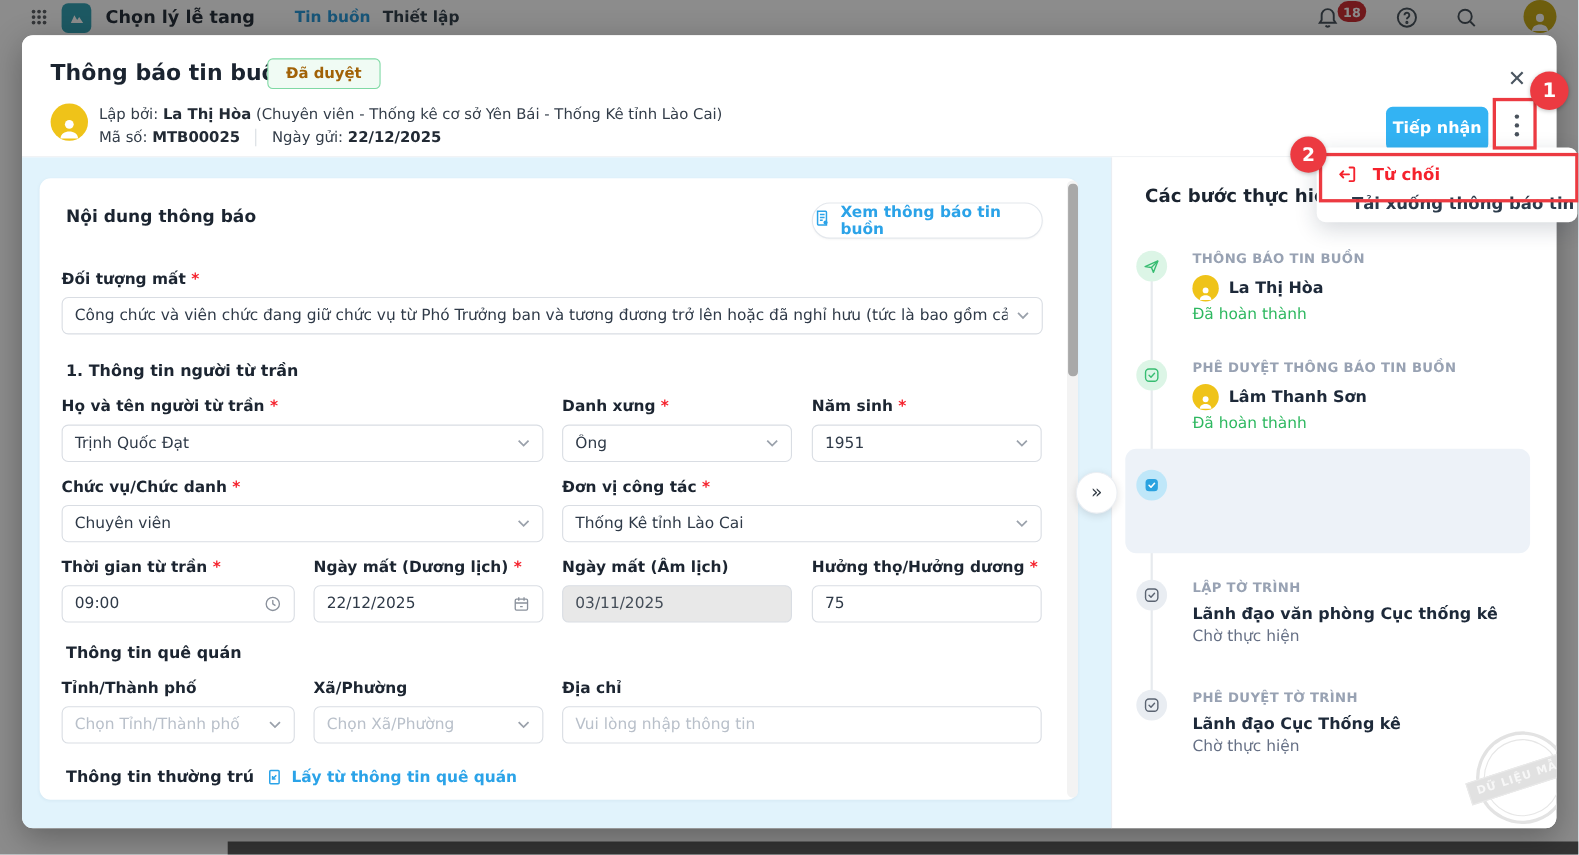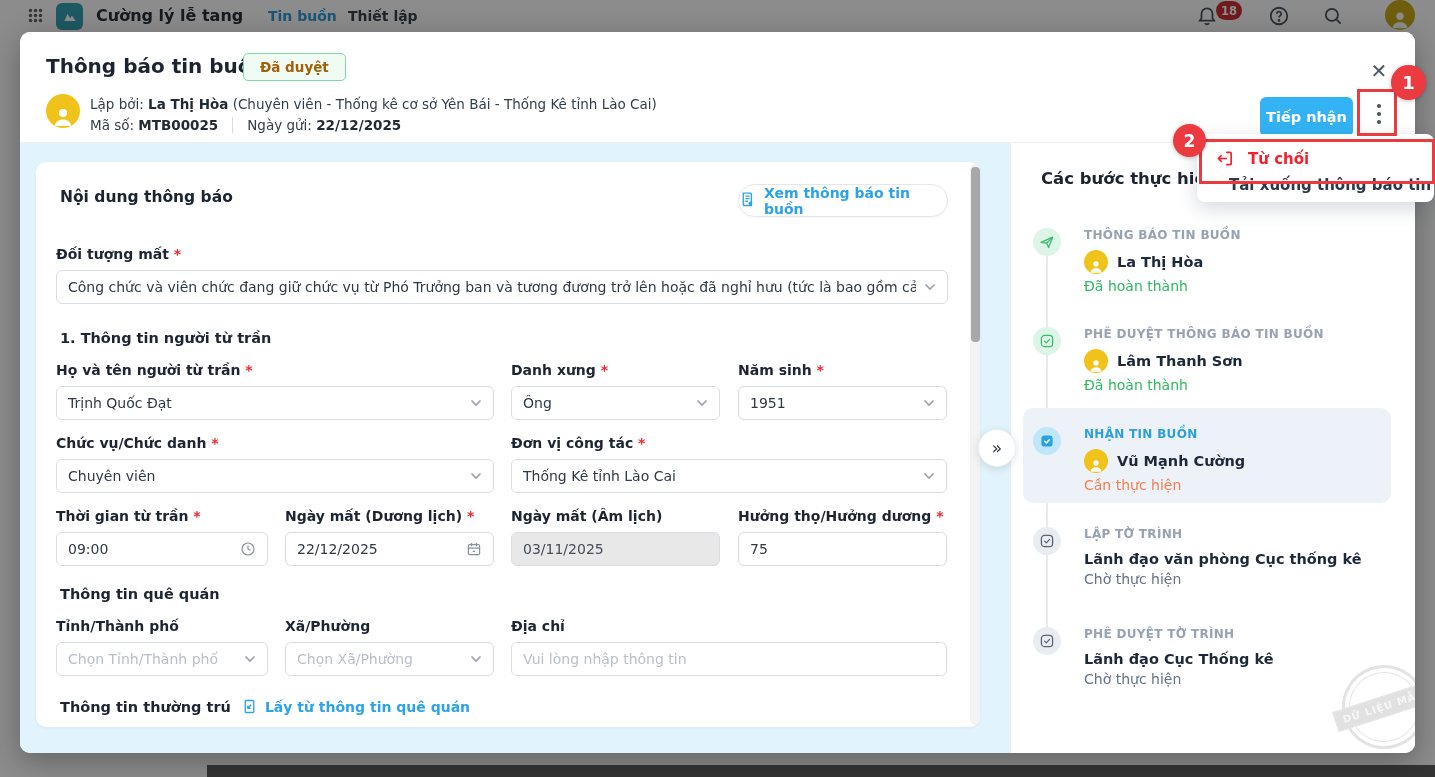--- a/index.html
+++ b/index.html
@@ -101,21 +101,21 @@
           <circle cx="2.5" cy="12.5" r="1.7"></circle>
           <circle cx="7.5" cy="12.5" r="1.7"></circle>
           <circle cx="12.5" cy="12.5" r="1.7"></circle>
         </g>
       </svg></span>
   <span class="applogo">
       <svg width="16" height="16" viewBox="0 0 20 20">
         <path d="M3 15l4-9 3.2 5.5L12.5 8l4.5 7z" fill="#fff"></path>
       </svg>
     </span>
-  <span class="apptitle">Cường lý lễ tang</span>
+  <span class="apptitle">Chọn lý lễ tang</span>
   <span class="tab active" style="left:268px">Tin buồn</span>
   <span class="tab idle" style="left:348px">Thiết lập</span>
   <span class="tb-ic" style="left:1196px"><svg width="22" height="22" viewBox="0 0 20 20" fill="none" stroke="#4a545e" stroke-width="1.6">
         <path d="M10 3a5 5 0 00-5 5v4l-1.5 2.2h13L15 12V8a5 5 0 00-5-5z"></path>
         <path d="M8.3 16.5a1.9 1.9 0 003.4 0"></path>
       </svg></span>
   <span class="badge18">18</span>
   <span class="tb-ic" style="left:1268px"><svg width="22" height="22" viewBox="0 0 20 20" fill="none" stroke="#4a545e" stroke-width="1.6">
         <circle cx="10" cy="10" r="7.5"></circle>
         <path d="M8 8a2 2 0 113.4 1.4c-.8.7-1.4 1-1.4 2"></path>
@@ -358,33 +358,20 @@
       </div>
     </div>
 
     <div class="step" style="top:284px">
       <span class="sicon cur">
           <svg width="16" height="16" viewBox="0 0 20 20">
             <rect x="3" y="3" width="14" height="14" rx="4" fill="#2aa2e0"></rect>
             <path d="M7 10.2l2.2 2.2 4-4.4" fill="none" stroke="#fff" stroke-width="1.8" stroke-linecap="round" stroke-linejoin="round"></path>
           </svg>
         </span>
-      <div>
-        <div class="stitle blue">NHẬN TIN BUỒN</div>
-        <div class="sperson">
-            <span class="sav">
-              <svg width="16" height="16" viewBox="0 0 24 24" fill="#fff">
-                <circle cx="12" cy="9" r="4"></circle>
-                <path d="M4 22c0-4.4 4-6.5 8-6.5s8 2.1 8 6.5z"></path>
-              </svg>
-            </span>
-            <span class="sname">Vũ Mạnh Cường</span>
-          </div>
-        <div class="sstatus st-cur">Cần thực hiện</div>
-      </div>
     </div>
 
     <div class="step" style="top:384px">
       <span class="sicon pend">
           <svg width="16" height="16" viewBox="0 0 20 20" fill="none" stroke="#5b6472" stroke-width="1.6" stroke-linecap="round" stroke-linejoin="round">
             <rect x="3" y="3" width="14" height="14" rx="4"></rect>
             <path d="M7 10.2l2.2 2.2 4-4.4"></path>
           </svg>
         </span>
       <div>

